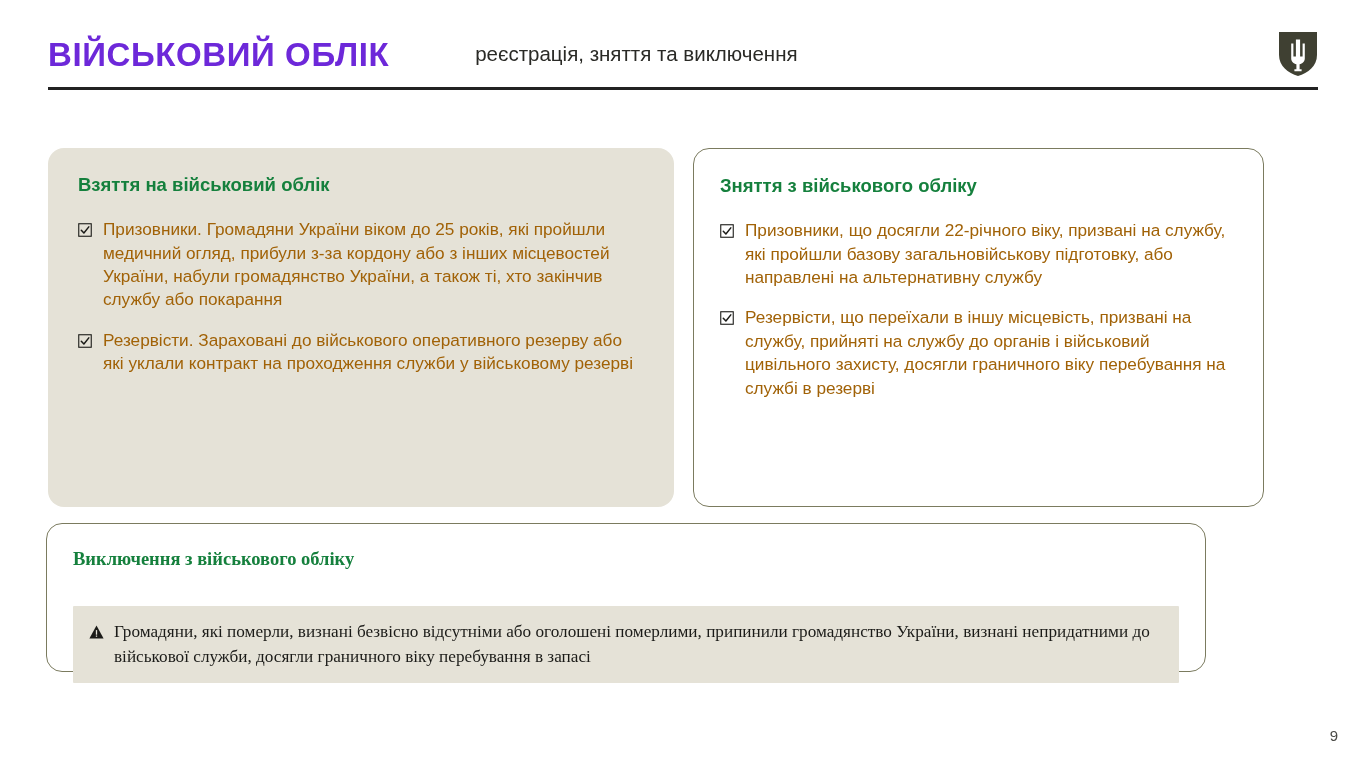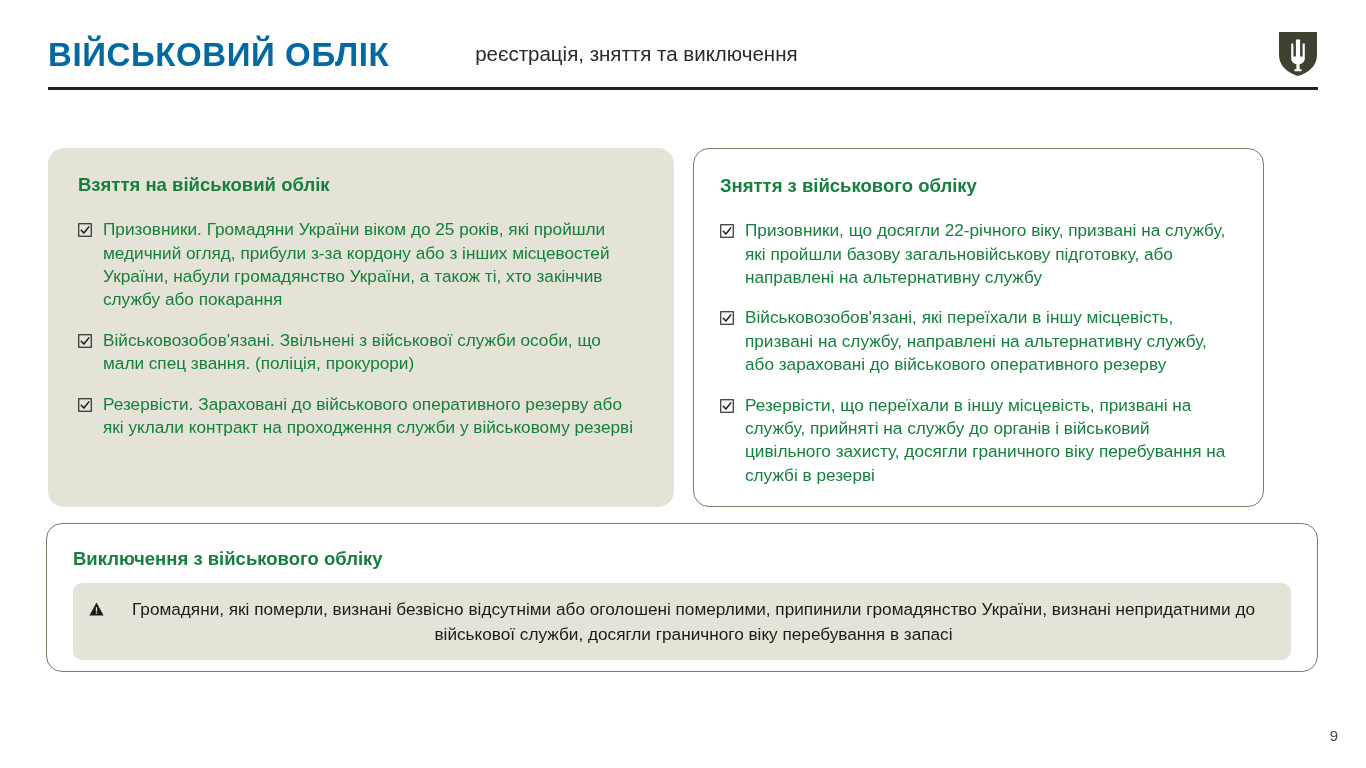--- a/index.html
+++ b/index.html
@@ -27,21 +27,21 @@
   }
   .header-row {
     display: flex;
     align-items: center;
     height: 56px;
   }
   .page-title {
     font-size: 33px;
     font-weight: bold;
     letter-spacing: 0.6px;
-    color: #0369a1;
+    color: #6d28d9;
     white-space: nowrap;
     line-height: 1;
   }
   .page-subtitle {
     font-size: 20.5px;
     font-weight: normal;
     color: #2a2a26;
     white-space: nowrap;
     margin-left: 86px;
     line-height: 1;
@@ -93,23 +93,24 @@
   #card-removal {
     left: 693px;
     top: 148px;
     width: 571px;
     height: 359px;
     padding: 26px 26px 20px 26px;
   }
   #card-exclusion {
     left: 46px;
     top: 523px;
-    width: 1272px;
+    width: 1160px;
     height: 149px;
     padding: 24px 26px 20px 26px;
+    font-family: Liberation Serif, serif;
   }
 
   
   .bullet-list {
     list-style: none;
     margin: 0;
     padding: 0;
   }
   #card-intake .bullet-list { margin-top: 22px; }
   #card-removal .bullet-list { margin-top: 22px; }
@@ -125,33 +126,32 @@
     flex: 0 0 auto;
     width: 14px;
     height: 14px;
     margin-top: 5px;
     margin-right: 11px;
     display: block;
   }
   .bullet-text {
     font-size: 17.2px;
     line-height: 1.36;
-    color: #15803d;
+    color: #a16207;
   }
   #card-removal .bullet-text { font-size: 17.2px; }
 
   
   .note-box {
-    margin-top: 13px;
+    margin-top: 36px;
     background: #e5e2d7;
-    border-radius: 9px;
+    border-radius: 1px;
     padding: 14px 18px 14px 16px;
     display: flex;
     align-items: flex-start;
-    text-align: center;
   }
   .warn-icon {
     flex: 0 0 auto;
     width: 15px;
     height: 14px;
     margin-top: 5px;
     margin-right: 10px;
     display: block;
   }
   .note-text {
@@ -202,54 +202,36 @@
       </span>
       <span class="bullet-text">Призовники. Громадяни України віком до 25 років, які пройшли медичний огляд, прибули з-за кордону або з інших місцевостей України, набули громадянство України, а також ті, хто закінчив службу або покарання</span>
     </li>
     <li class="bullet-item">
       <span class="check-icon">
         <svg viewBox="0 0 14 14" width="14" height="14" aria-hidden="true">
           <rect x="0.75" y="0.75" width="12.5" height="12.5" fill="none" stroke="#1b1b18" stroke-width="1.1"></rect>
           <path d="M3.3 7.2 L5.9 10 L10.8 3.9" fill="none" stroke="#1b1b18" stroke-width="1.5" stroke-linecap="round" stroke-linejoin="round"></path>
         </svg>
       </span>
-      <span class="bullet-text">Військовозобов'язані. Звільнені з військової служби особи, що мали спец звання. (поліція, прокурори)</span>
-    </li>
-    <li class="bullet-item">
-      <span class="check-icon">
-        <svg viewBox="0 0 14 14" width="14" height="14" aria-hidden="true">
-          <rect x="0.75" y="0.75" width="12.5" height="12.5" fill="none" stroke="#1b1b18" stroke-width="1.1"></rect>
-          <path d="M3.3 7.2 L5.9 10 L10.8 3.9" fill="none" stroke="#1b1b18" stroke-width="1.5" stroke-linecap="round" stroke-linejoin="round"></path>
-        </svg>
-      </span>
       <span class="bullet-text">Резервісти. Зараховані до військового оперативного резерву або які уклали контракт на проходження служби у військовому резерві</span>
     </li>
   </ul>
 </div>
 
 <div class="card card-white" id="card-removal">
   <div class="card-title">Зняття з військового обліку</div>
   <ul class="bullet-list">
     <li class="bullet-item">
       <span class="check-icon">
         <svg viewBox="0 0 14 14" width="14" height="14" aria-hidden="true">
           <rect x="0.75" y="0.75" width="12.5" height="12.5" fill="none" stroke="#1b1b18" stroke-width="1.1"></rect>
           <path d="M3.3 7.2 L5.9 10 L10.8 3.9" fill="none" stroke="#1b1b18" stroke-width="1.5" stroke-linecap="round" stroke-linejoin="round"></path>
         </svg>
       </span>
       <span class="bullet-text">Призовники, що досягли 22-річного віку, призвані на службу, які пройшли базову загальновійськову підготовку, або направлені на альтернативну службу</span>
-    </li>
-    <li class="bullet-item">
-      <span class="check-icon">
-        <svg viewBox="0 0 14 14" width="14" height="14" aria-hidden="true">
-          <rect x="0.75" y="0.75" width="12.5" height="12.5" fill="none" stroke="#1b1b18" stroke-width="1.1"></rect>
-          <path d="M3.3 7.2 L5.9 10 L10.8 3.9" fill="none" stroke="#1b1b18" stroke-width="1.5" stroke-linecap="round" stroke-linejoin="round"></path>
-        </svg>
-      </span>
-      <span class="bullet-text">Військовозобов'язані, які переїхали в іншу місцевість, призвані на службу, направлені на альтернативну службу, або зараховані до військового оперативного резерву</span>
     </li>
     <li class="bullet-item">
       <span class="check-icon">
         <svg viewBox="0 0 14 14" width="14" height="14" aria-hidden="true">
           <rect x="0.75" y="0.75" width="12.5" height="12.5" fill="none" stroke="#1b1b18" stroke-width="1.1"></rect>
           <path d="M3.3 7.2 L5.9 10 L10.8 3.9" fill="none" stroke="#1b1b18" stroke-width="1.5" stroke-linecap="round" stroke-linejoin="round"></path>
         </svg>
       </span>
       <span class="bullet-text">Резервісти, що переїхали в іншу місцевість, призвані на службу, прийняті на службу до органів і військовий цивільного захисту, досягли граничного віку перебування на службі в резерві</span>
     </li>

